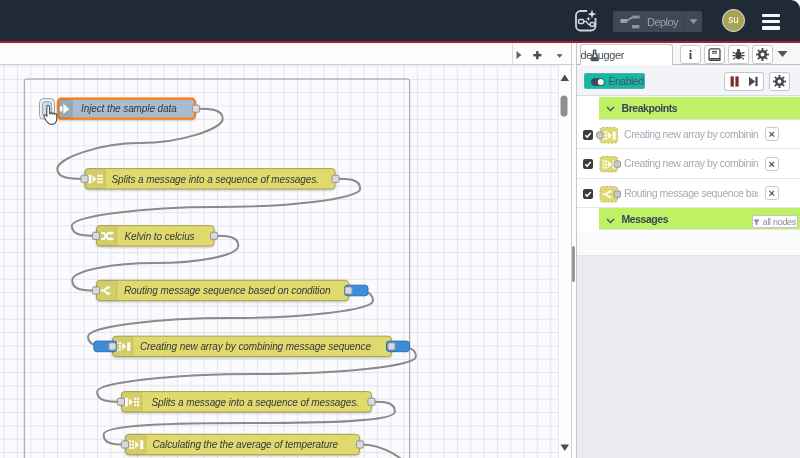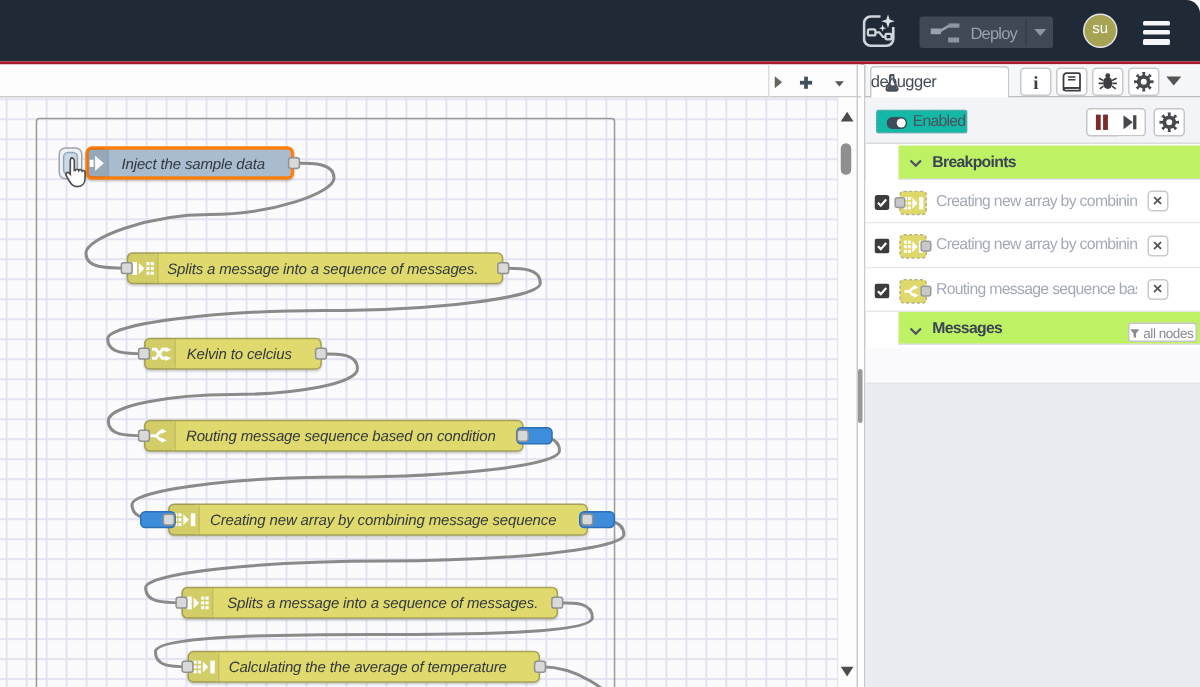--- a/index.html
+++ b/index.html
@@ -305,21 +305,21 @@
       <rect x="19.1" y="4.9" width="6.4" height="6.4" rx="1.4" fill="#c8c8c8" stroke="#999" stroke-width="1"></rect>
     </svg>
  <span class="lbl">Routing message sequence bas</span>
     <div class="xbtn">×</div>
   </div>
 <div class="abs shead" style="top:208px;height:22px">
     <b>Messages</b>
     <svg width="9" height="6" viewBox="0 0 9 6" style="position:absolute;left:7px;top:9.5px">
       <path d="M1 1 L4.5 4.5 L8 1" fill="none" stroke="#4c5560" stroke-width="1.5"></path>
     </svg>
- <div style="position:absolute;left:153px;top:6.5px;width:45.5px;height:13px;background:#fdfdfd;border:1px solid #c6c6ca;border-radius:2px;font-size:9px;letter-spacing:-0.3px;color:#8a8a92;line-height:12px;white-space:nowrap"><svg width="7" height="7" viewBox="0 0 7 7" style="vertical-align:-1px">
+ <div style="position:absolute;left:153px;top:6.5px;width:45.5px;height:13px;background:#fdfdfd;border:1px solid #c6c6ca;border-radius:2px;font-size:9px;letter-spacing:-0.3px;color:#8a8a92;line-height:12px;text-align:center;white-space:nowrap"><svg width="7" height="7" viewBox="0 0 7 7" style="vertical-align:-1px">
         <path d="M0.5 0.5 L6.5 0.5 L4.3 3.4 L4.3 6.4 L2.7 5.6 L2.7 3.4 Z" fill="#8a8a92"></path>
       </svg> all nodes</div>
   </div>
 <div class="abs" style="left:577px;top:232.2px;width:223px;height:23.6px;background:#fafafc;border-bottom:1px solid #e3e3e8"></div>
 <div class="abs" style="left:577px;top:256px;width:223px;height:202px;background:#ebecf2"></div>
 
 <svg class="abs" style="left:575px;top:9px" width="23" height="23" viewBox="0 0 23 23">
  <rect x="1" y="2" width="19.5" height="19.5" rx="4.5" fill="none" stroke="#cfd4da" stroke-width="1.8"></rect>
  <rect x="12" y="0" width="11" height="9" fill="#212b38"></rect>
  <path d="M17 0.6 L18.1 4 L21.5 5.1 L18.1 6.2 L17 9.6 L15.9 6.2 L12.5 5.1 L15.9 4 Z" fill="#dbe0e6"></path>

